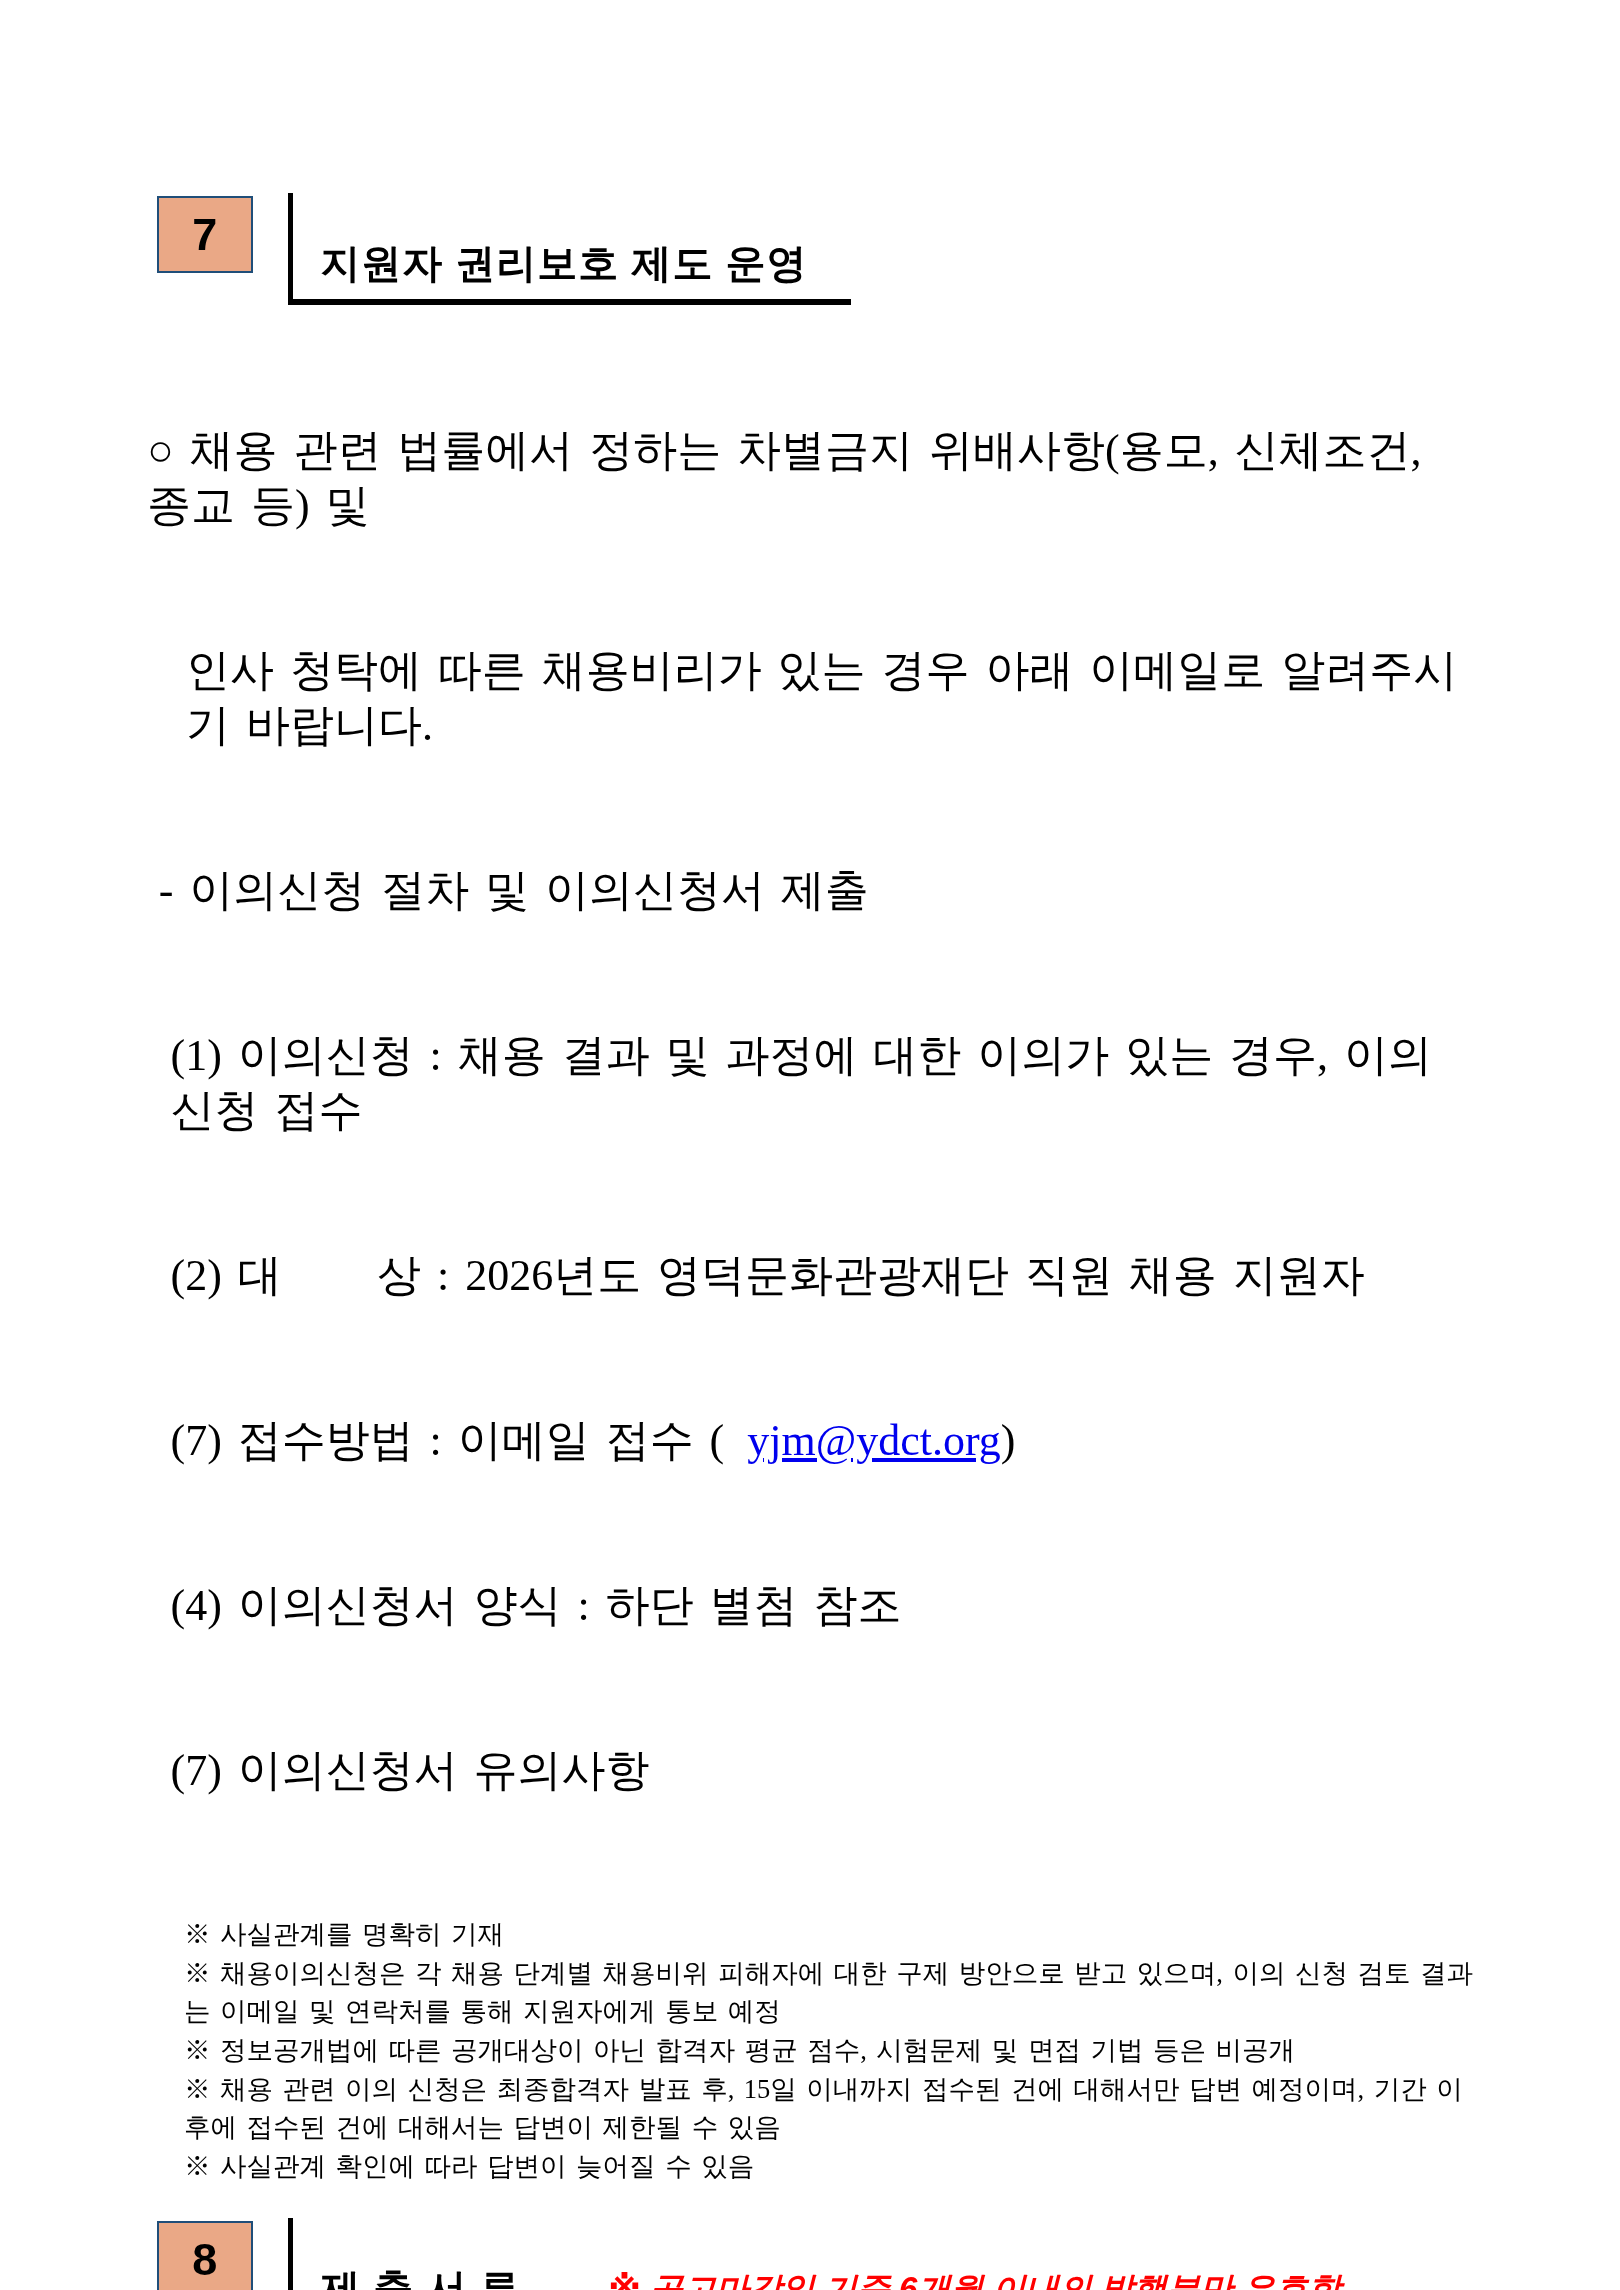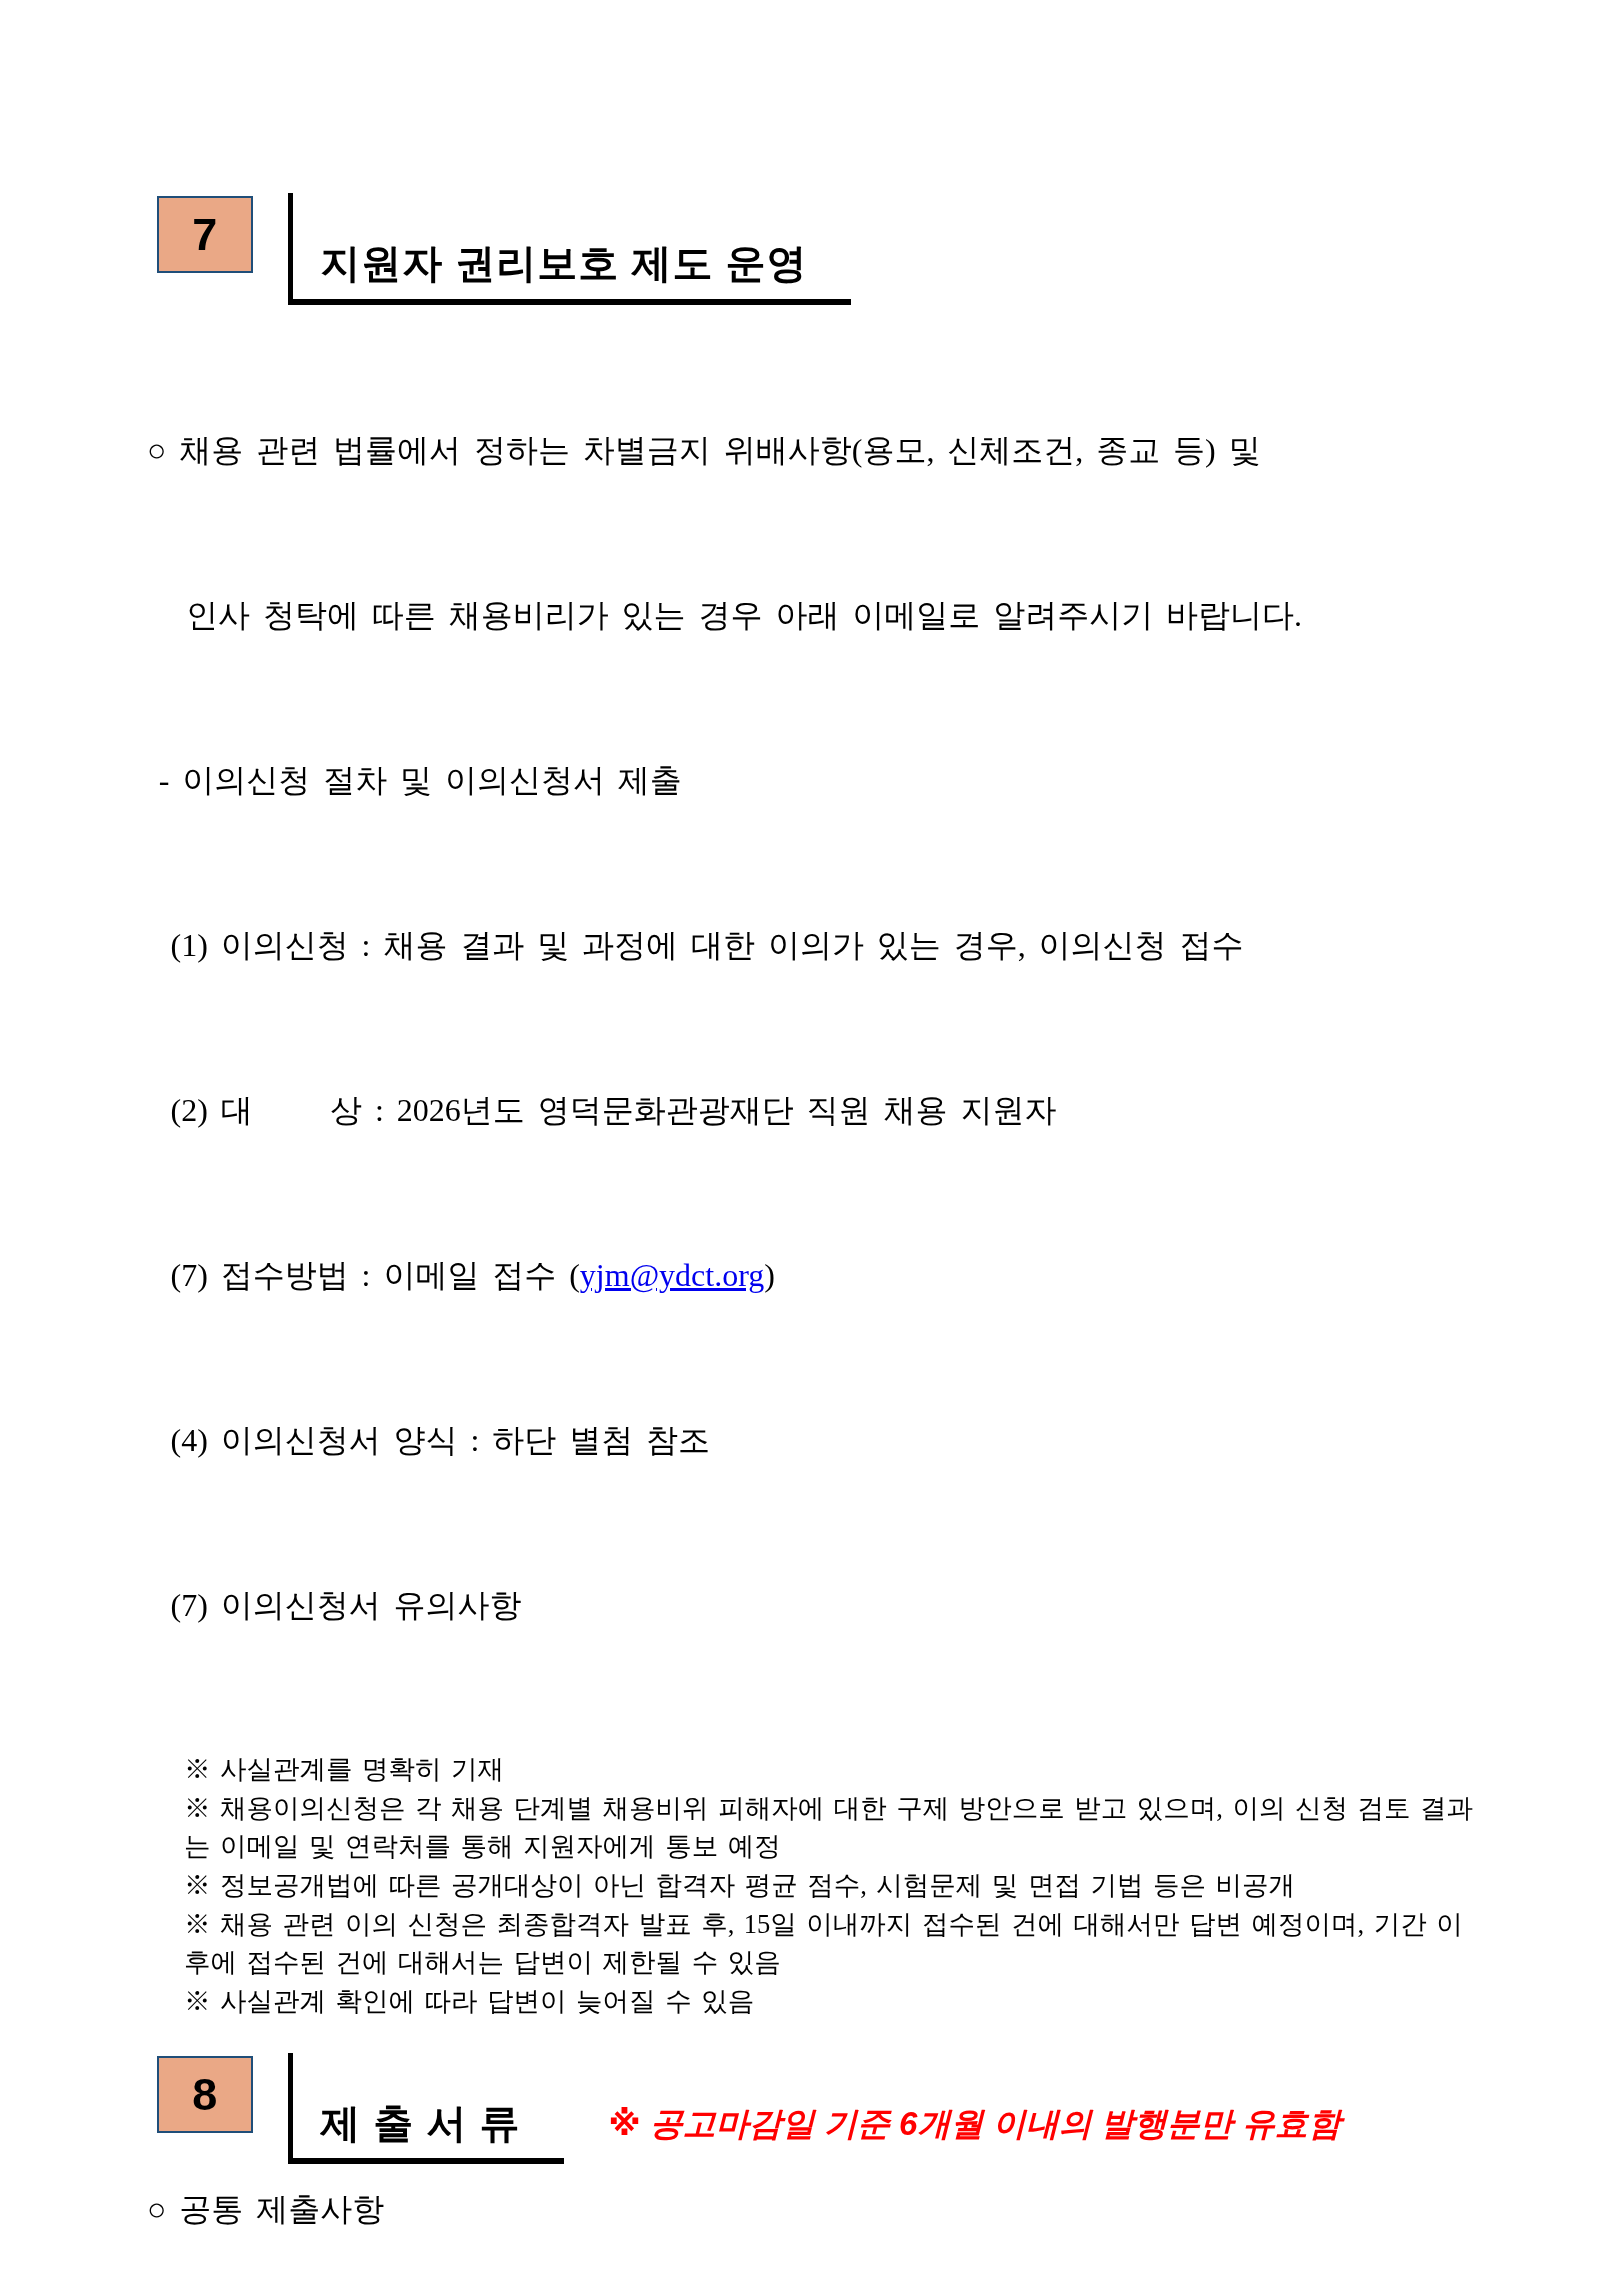--- a/index.html
+++ b/index.html
@@ -32,26 +32,26 @@
     font-family:"Liberation Sans","DejaVu Sans",sans-serif;
     font-weight:bold;font-size:40px;letter-spacing:1px;white-space:pre;
   }
   .red-note{
     align-self:flex-end;margin-left:45px;margin-bottom:9.8px;
     font-family:"Liberation Sans","DejaVu Sans",sans-serif;
     font-weight:bold;font-size:33px;color:#FF0000;white-space:nowrap;font-style:italic;
   }
 
   
-  .body7{margin-top:15.7px;font-size:32px;line-height:55px;word-spacing:4.9px;white-space:pre-wrap;}
+  .body7{margin-top:15.7px;font-size:44px;line-height:55px;word-spacing:4.9px;white-space:pre-wrap;}
   .b-line1{margin-left:2px;}
   .b-line2{margin-left:41px;}
   .b-dash{margin-left:13.7px;}
   .b-item{margin-left:25.5px;}
-  .email-link{color:#0000EE;text-decoration:underline;cursor:pointer;}
+  .email-link{color:#0000EE;text-decoration:underline;cursor:pointer;margin-left:23px;}
   .notes{margin-top:7px;margin-left:39px;margin-right:2px;font-size:26.5px;line-height:38px;word-spacing:2.9px;}
   .note-line{margin-bottom:1px;}
 
   
   .sec8-wrap{margin-top:33px;}
   .subheading{margin-top:31px;margin-left:2px;font-size:32px;word-spacing:4.9px;}
 </style>
 </head>
 <body>
 

